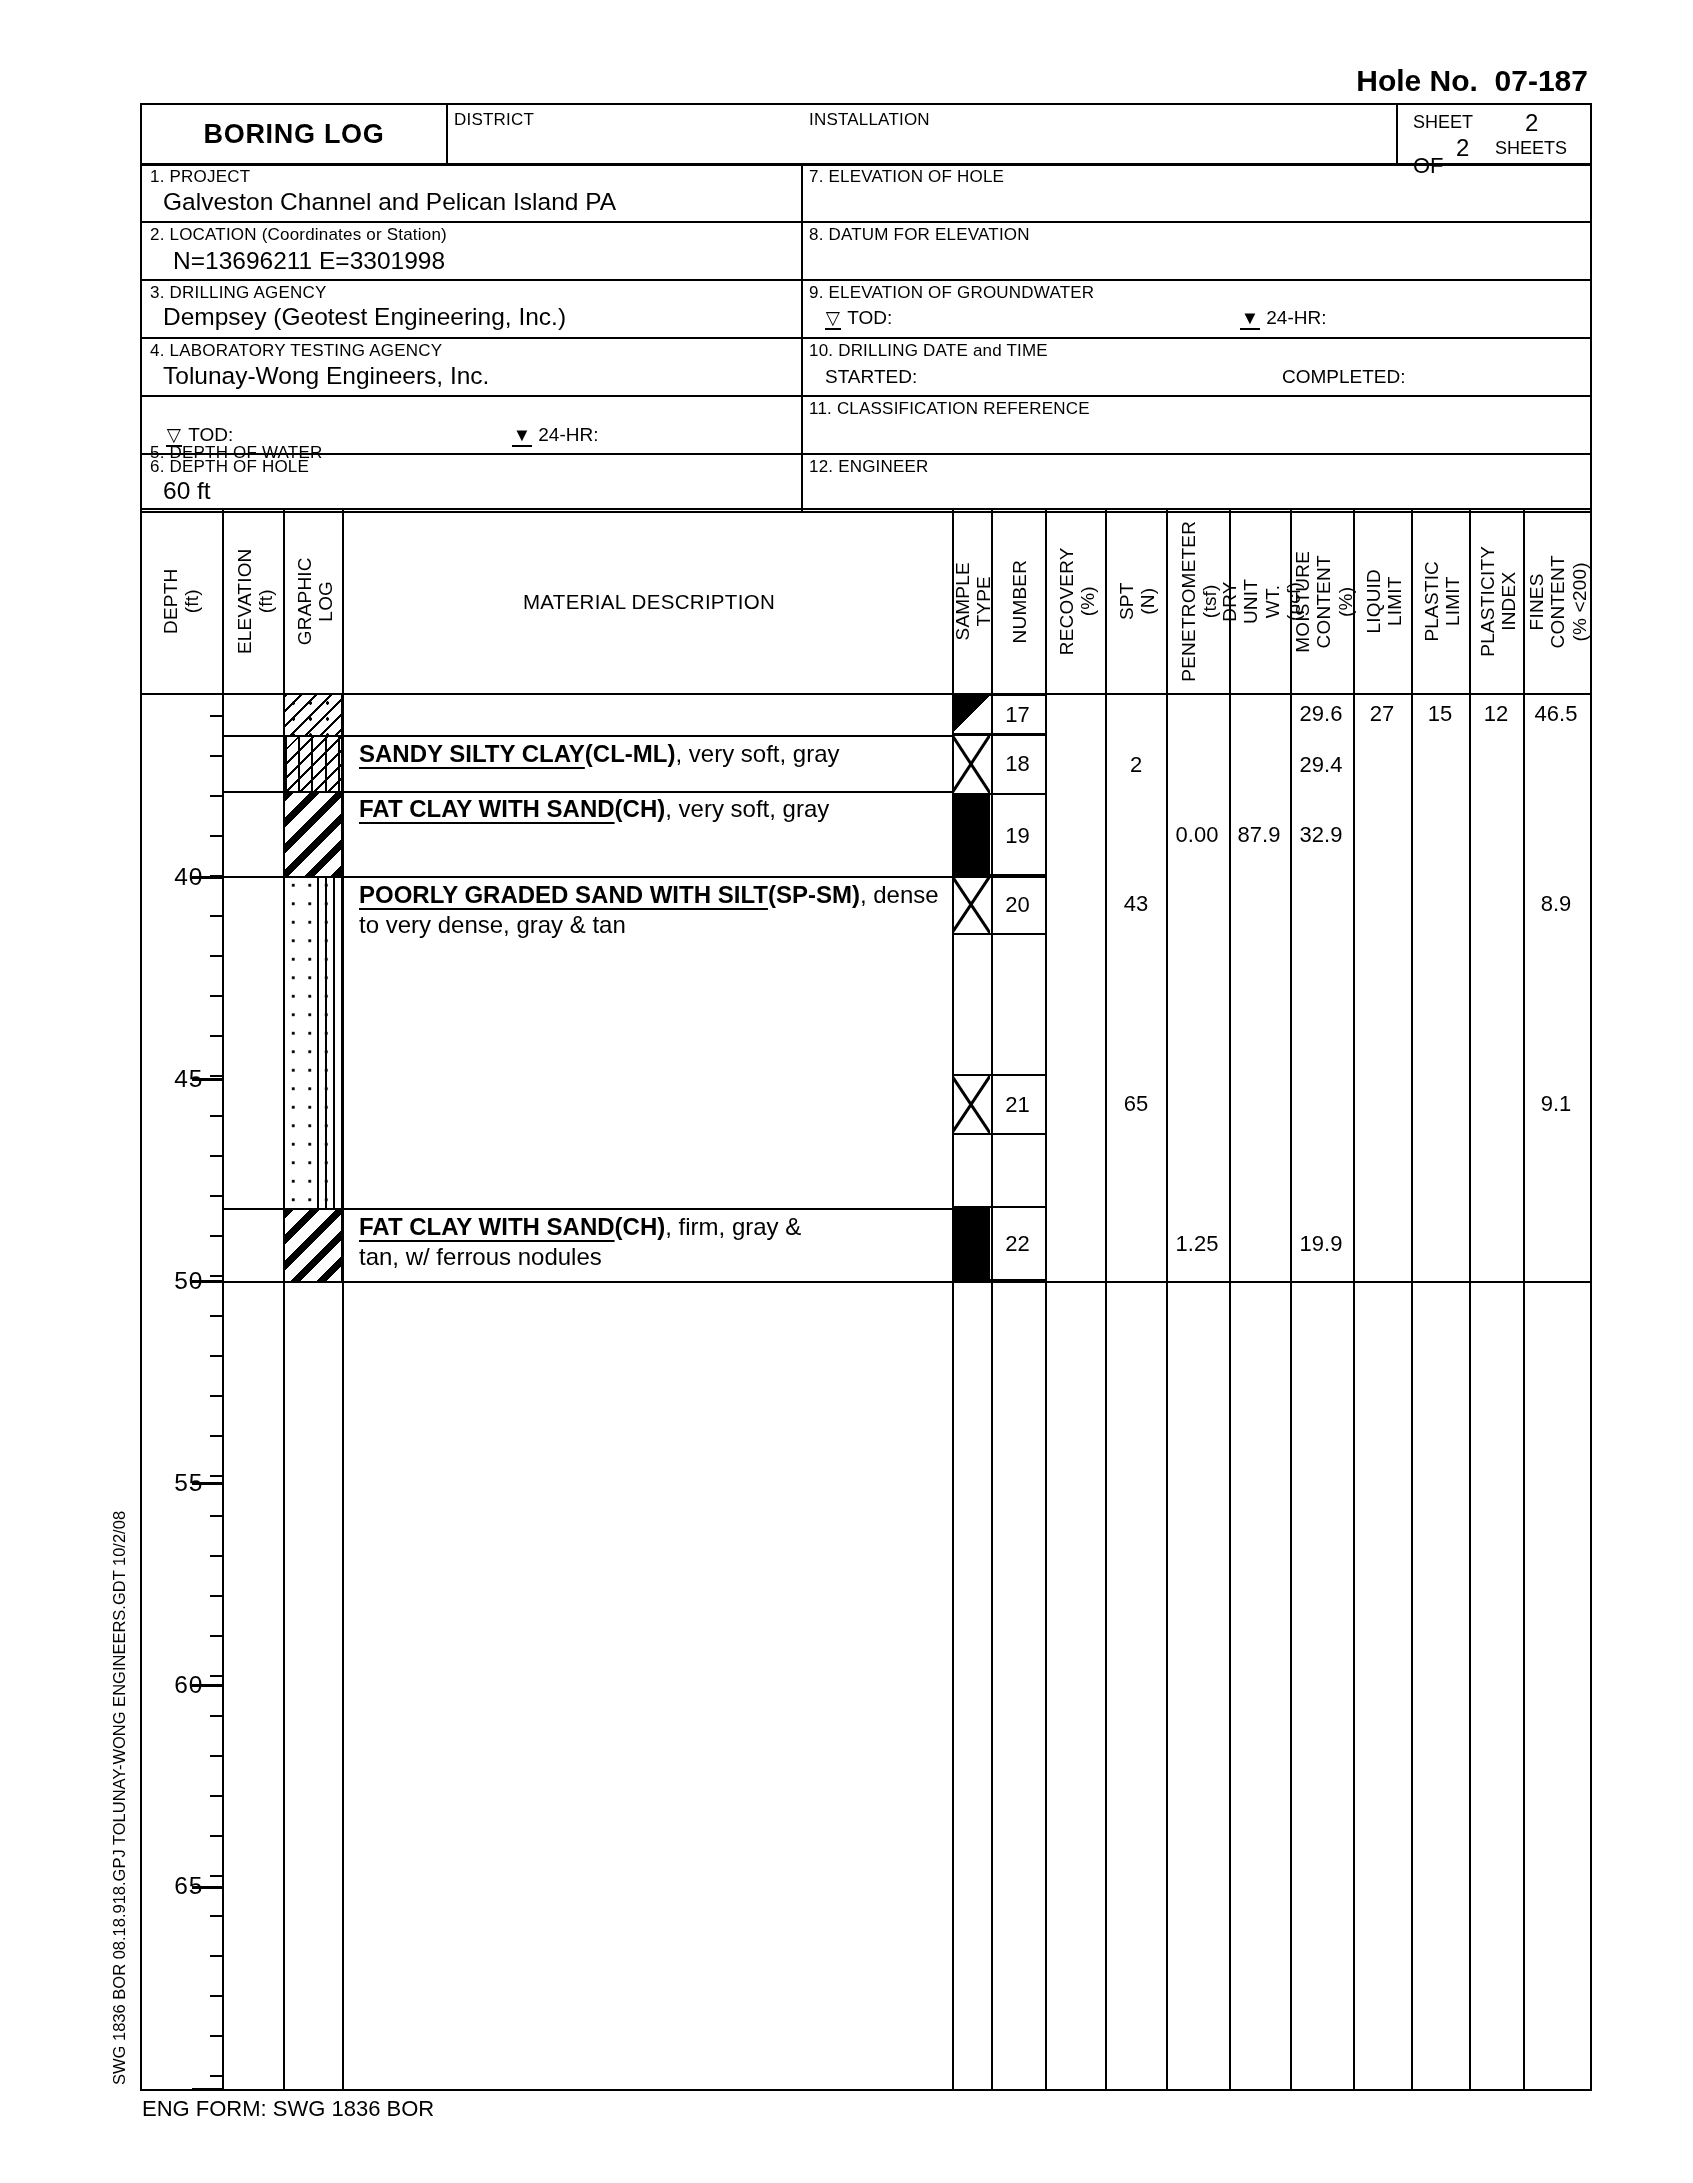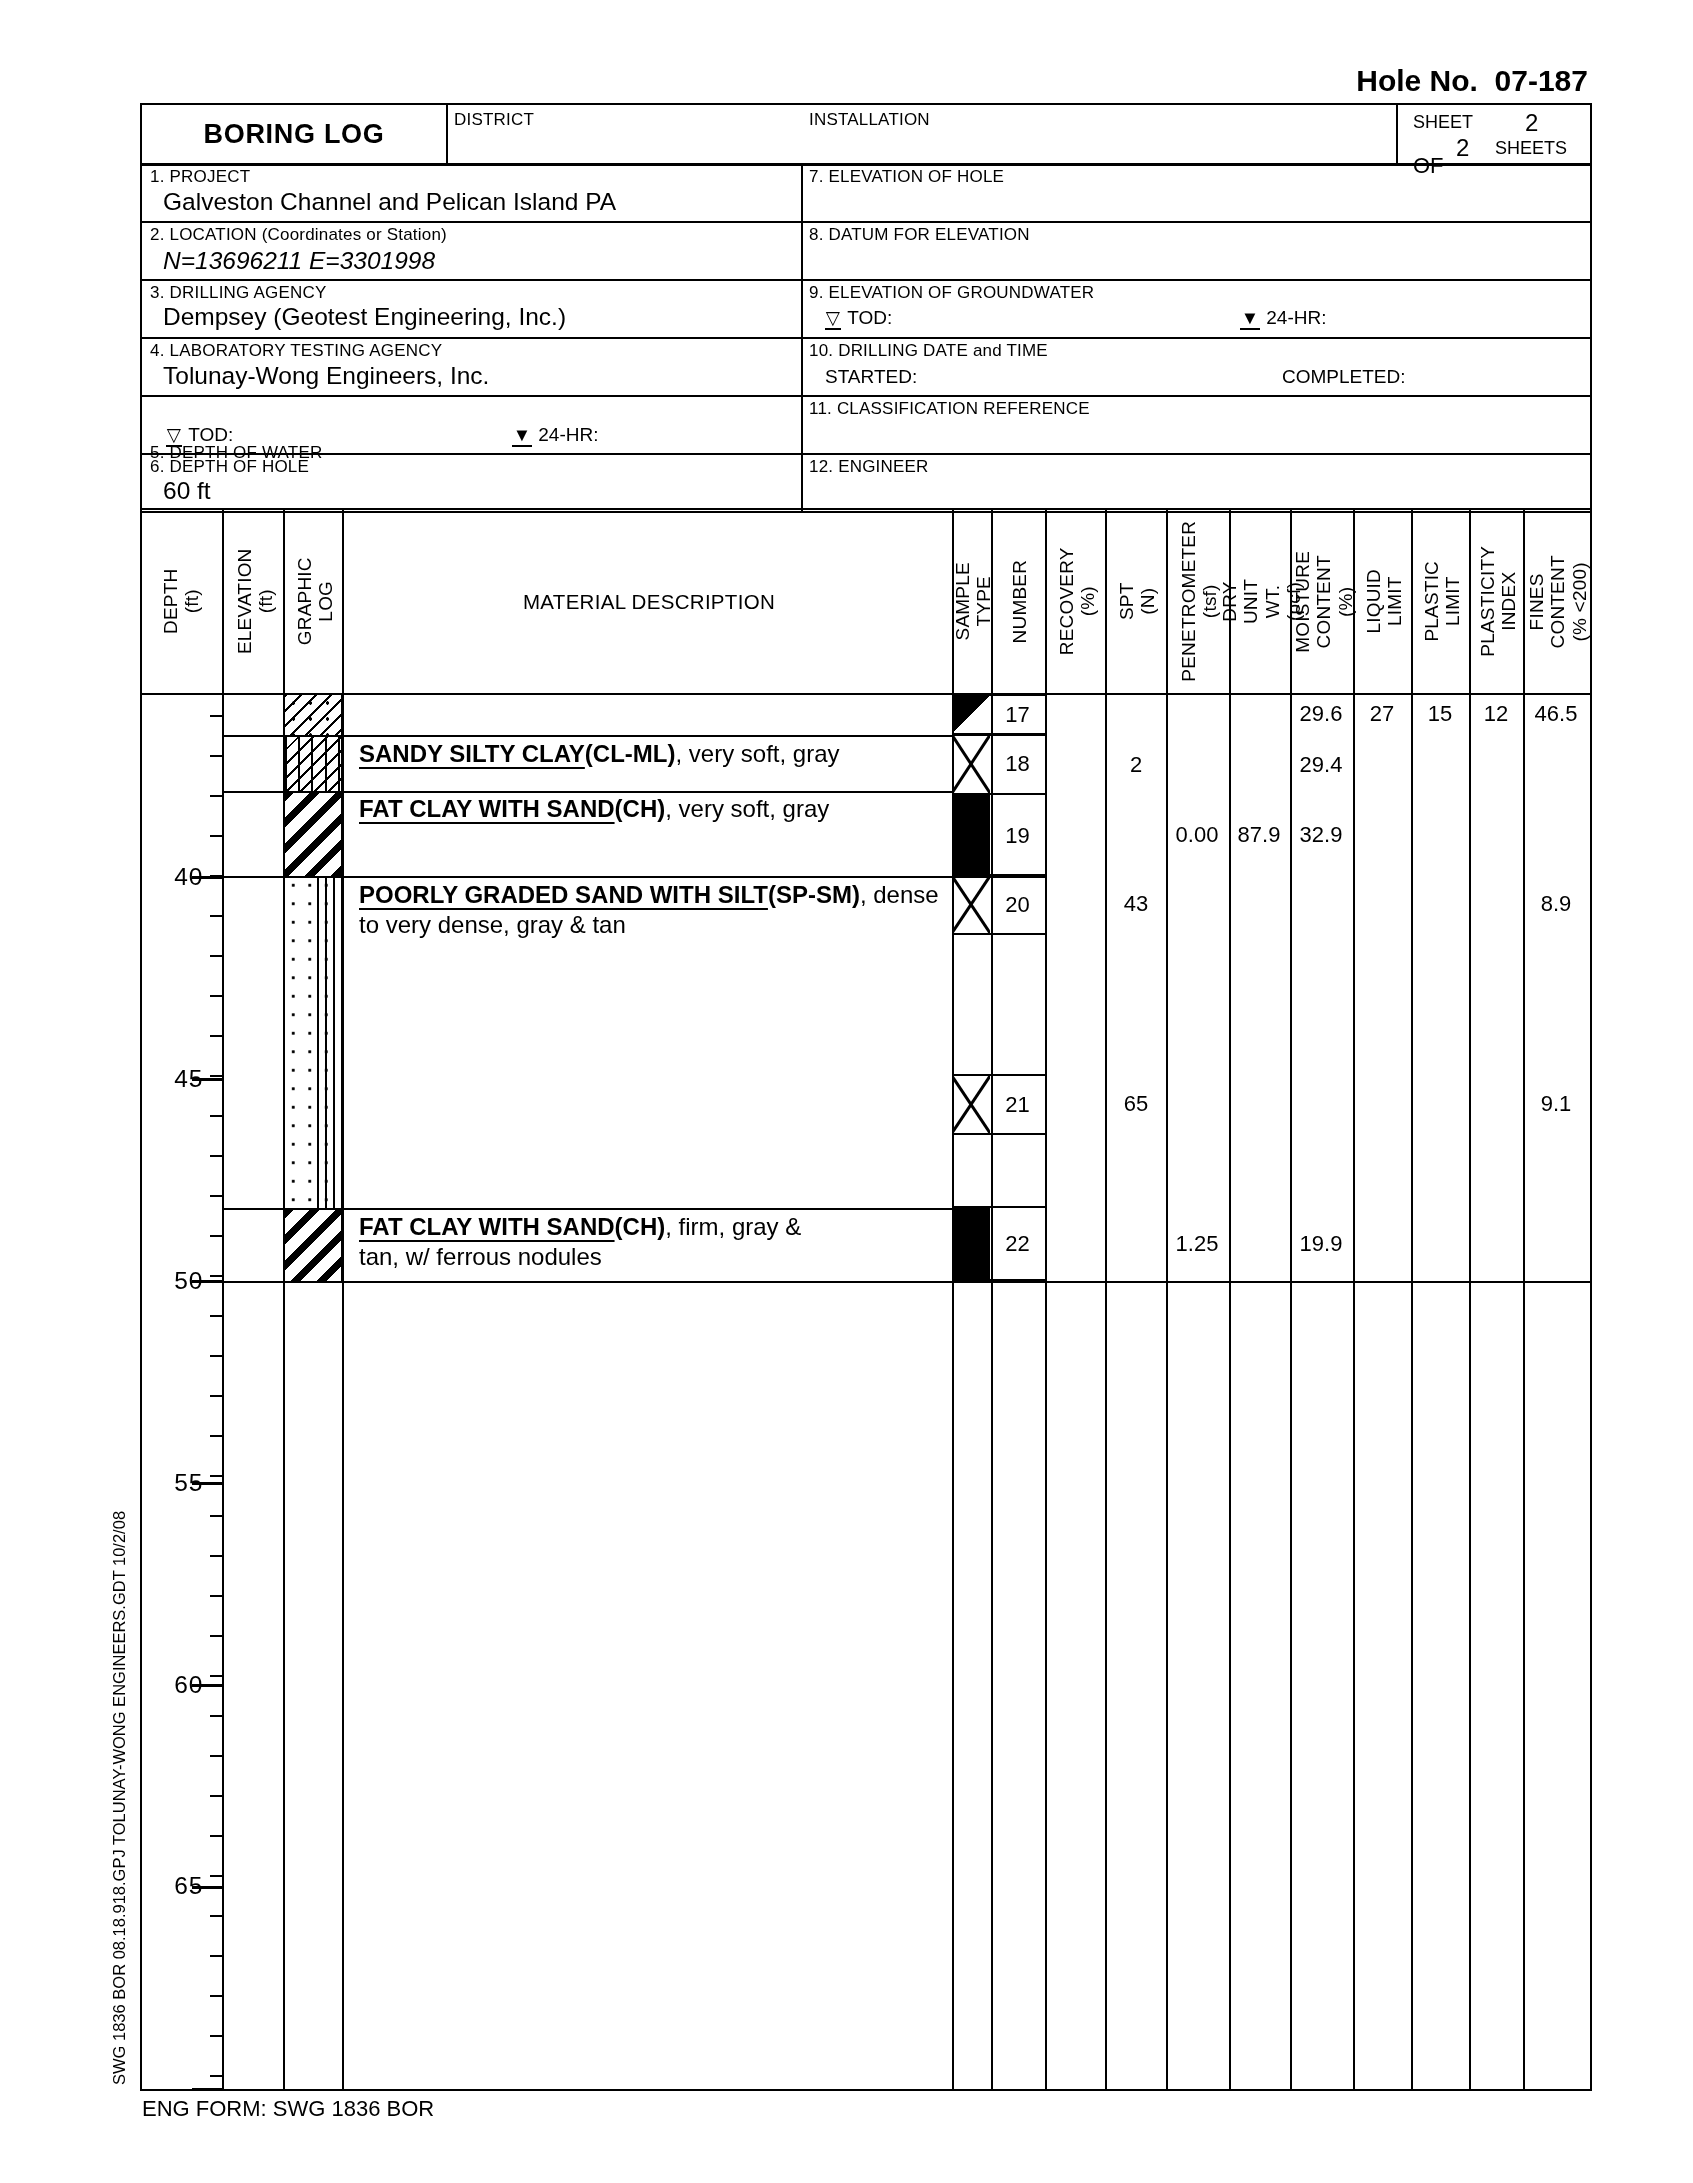--- a/index.html
+++ b/index.html
@@ -72,21 +72,21 @@
       <span class="abs" style="left:17px;top:6.6px;font-size:18px;">SHEET</span>
       <span class="abs" style="left:129px;top:4px;font-size:24px;">2</span>
       <span class="abs" style="left:17px;top:33px;font-size:22px;margin-top:15px;">OF</span>
       <span class="abs" style="left:60px;top:29px;font-size:24px;">2</span>
       <span class="abs" style="left:99px;top:33px;font-size:18px;">SHEETS</span>
     </div>
 
     <div class="abs lbl" style="left:8px;top:62px;">1. PROJECT</div>
     <div class="abs val" style="left:21px;top:83px;">Galveston Channel and Pelican Island PA</div>
     <div class="abs lbl" style="left:8px;top:120px;">2. LOCATION (Coordinates or Station)</div>
-    <div class="abs val" style="left:21px;top:142px;font-style:italic;">N=13696211  E=3301998</div>
+    <div class="abs val" style="left:31px;top:142px;">N=13696211  E=3301998</div>
     <div class="abs lbl" style="left:8px;top:178px;">3. DRILLING AGENCY</div>
     <div class="abs val" style="left:21px;top:198px;">Dempsey (Geotest Engineering, Inc.)</div>
     <div class="abs lbl" style="left:8px;top:236px;">4. LABORATORY TESTING AGENCY</div>
     <div class="abs val" style="left:21px;top:257px;">Tolunay-Wong Engineers, Inc.</div>
     <div class="abs lbl" style="left:8px;top:300px;margin-top:38px;">5. DEPTH OF WATER</div>
     <div class="abs sub" style="left:24px;top:319px;">
       <span class="wl">▽</span><span>TOD:</span>
     </div>
     <div class="abs sub" style="left:370px;top:319px;">
       <span class="wl">▼</span><span>24-HR:</span>

